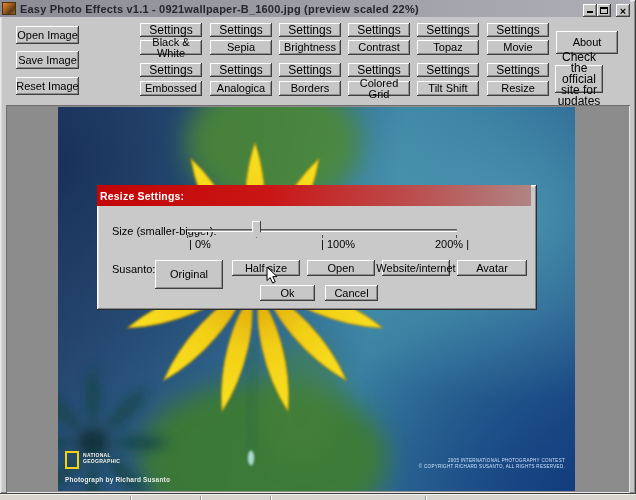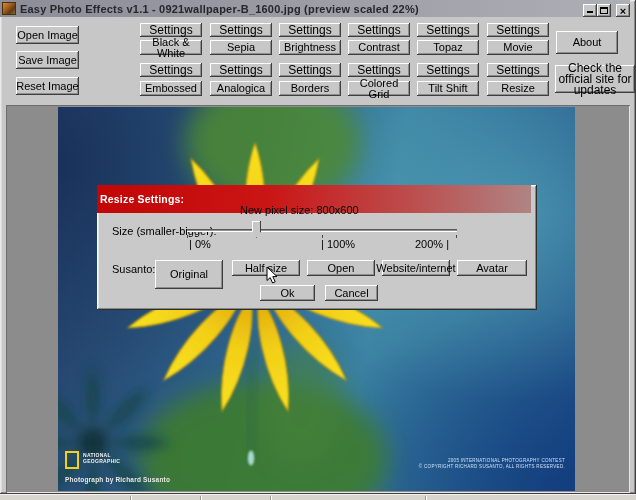--- a/index.html
+++ b/index.html
@@ -64,21 +64,21 @@
   .ng-credit { left:7px; top:369px; font-size:6.5px; font-weight:bold; color:#e9e9e2; letter-spacing:.2px; }
   .contest-credits { right:10px; top:351px; font-size:4.5px; line-height:6px; color:#cfe2f8; text-align:right; letter-spacing:.3px; }
 
   
   .dialog {
     left:97px; top:185px; width:440px; height:125px; background:#c9c9c9;
     box-shadow: inset -1px -1px 0 #2e2e2e, inset 1px 1px 0 #ffffff,
                 inset -2px -2px 0 #868686, inset 2px 2px 0 #e3e3e3;
   }
   .dlg-titlebar {
-    left:3px; top:3px; width:434px; height:28px;
+    left:3px; top:3px; width:434px; height:21px;
     background:linear-gradient(90deg,#c30505 0%, #ca1616 40%, #bb5252 75%, #b08484 100%);
     display:flex; align-items:center;text-align:center;
   }
   .dlg-title { font-size:10.5px; font-weight:bold; color:#fff; margin-left:3px; letter-spacing:.2px; }
   .dlg-label { font-size:11px; color:#000; white-space:nowrap; }
 
   .slider-track {
     left:90px; top:44px; width:270px; height:3px;
     background:#8f8f8f; border-bottom:1px solid #ffffff; border-top:1px solid #5a5a5a;
   }
@@ -142,21 +142,21 @@
     <div class="abs btn small" style="left:279px; top:63px; width:62px; height:14px;">Settings</div>
     <div class="abs btn" style="left:279px; top:81px; width:62px; height:15px;">Borders</div>
     <div class="abs btn small" style="left:348px; top:63px; width:62px; height:14px;">Settings</div>
     <div class="abs btn" style="left:348px; top:81px; width:62px; height:15px;">Colored Grid</div>
     <div class="abs btn small" style="left:417px; top:63px; width:62px; height:14px;">Settings</div>
     <div class="abs btn" style="left:417px; top:81px; width:62px; height:15px;">Tilt Shift</div>
     <div class="abs btn small" style="left:487px; top:63px; width:62px; height:14px;">Settings</div>
     <div class="abs btn" style="left:487px; top:81px; width:62px; height:15px;">Resize</div>
 
     <div class="abs btn" style="left:556px; top:31px; width:62px; height:23px;">About</div>
-    <div class="abs btn small" style="left:555px; top:65px; width:80px; height:28px; padding:1px 2px;text-align:center;">Check the official site for updates</div>
+    <div class="abs btn small" style="left:555px; top:65px; width:48px; height:28px; padding:1px 2px;text-align:center;">Check the official site for updates</div>
 
     <div class="abs photo-panel">
       <div class="abs photo">
 
         <svg class="abs" style="left:0; top:0;" width="517" height="384" viewBox="0 0 517 384">
           <defs>
             <linearGradient id="pg" x1="0" y1="1" x2="0" y2="0">
               <stop offset="0" stop-color="#dfa90c"></stop>
               <stop offset=".45" stop-color="#f2cf16"></stop>
               <stop offset="1" stop-color="#f9e122"></stop>
@@ -227,31 +227,30 @@
           <div>© COPYRIGHT RICHARD SUSANTO, ALL RIGHTS RESERVED.</div>
         </div>
       </div>
     </div>
 
     <div class="abs dialog">
       <div class="dlg-titlebar">
         <span class="dlg-title">Resize Settings:</span>
       </div>
 
-      <div class="abs dlg-label" style="left:143px; top:19px;">New pixel size: 800x600</div>
 
       <div class="abs dlg-label" style="left:15px; top:40px;">Size (smaller-bigger):</div>
       <div class="abs slider-track"></div>
       <div class="abs slider-thumb"></div>
       <div class="abs tick" style="left:90px;"></div>
       <div class="abs tick" style="left:225px;"></div>
       <div class="abs tick" style="left:359px;"></div>
       <div class="abs scale-label" style="left:92px;">| 0%</div>
       <div class="abs scale-label" style="left:224px;">| 100%</div>
-      <div class="abs scale-label" style="left:318px; width:42px; ">200% |</div>
+      <div class="abs scale-label" style="left:330px; width:42px; text-align:right;">200% |</div>
 
       <div class="abs dlg-label" style="left:15px; top:78px;">Susanto:</div>
       <div class="abs btn" style="left:58px; top:75px; width:68px; height:29px;">Original</div>
       <div class="abs btn" style="left:135px; top:75px; width:68px; height:16px;">Half size</div>
       <div class="abs btn" style="left:210px; top:75px; width:68px; height:16px;">Open</div>
       <div class="abs btn" style="left:285px; top:75px; width:68px; height:16px;">Website/internet</div>
       <div class="abs btn" style="left:360px; top:75px; width:70px; height:16px;">Avatar</div>
 
       <div class="abs btn" style="left:163px; top:100px; width:55px; height:16px;">Ok</div>
       <div class="abs btn" style="left:228px; top:100px; width:53px; height:16px;">Cancel</div>

